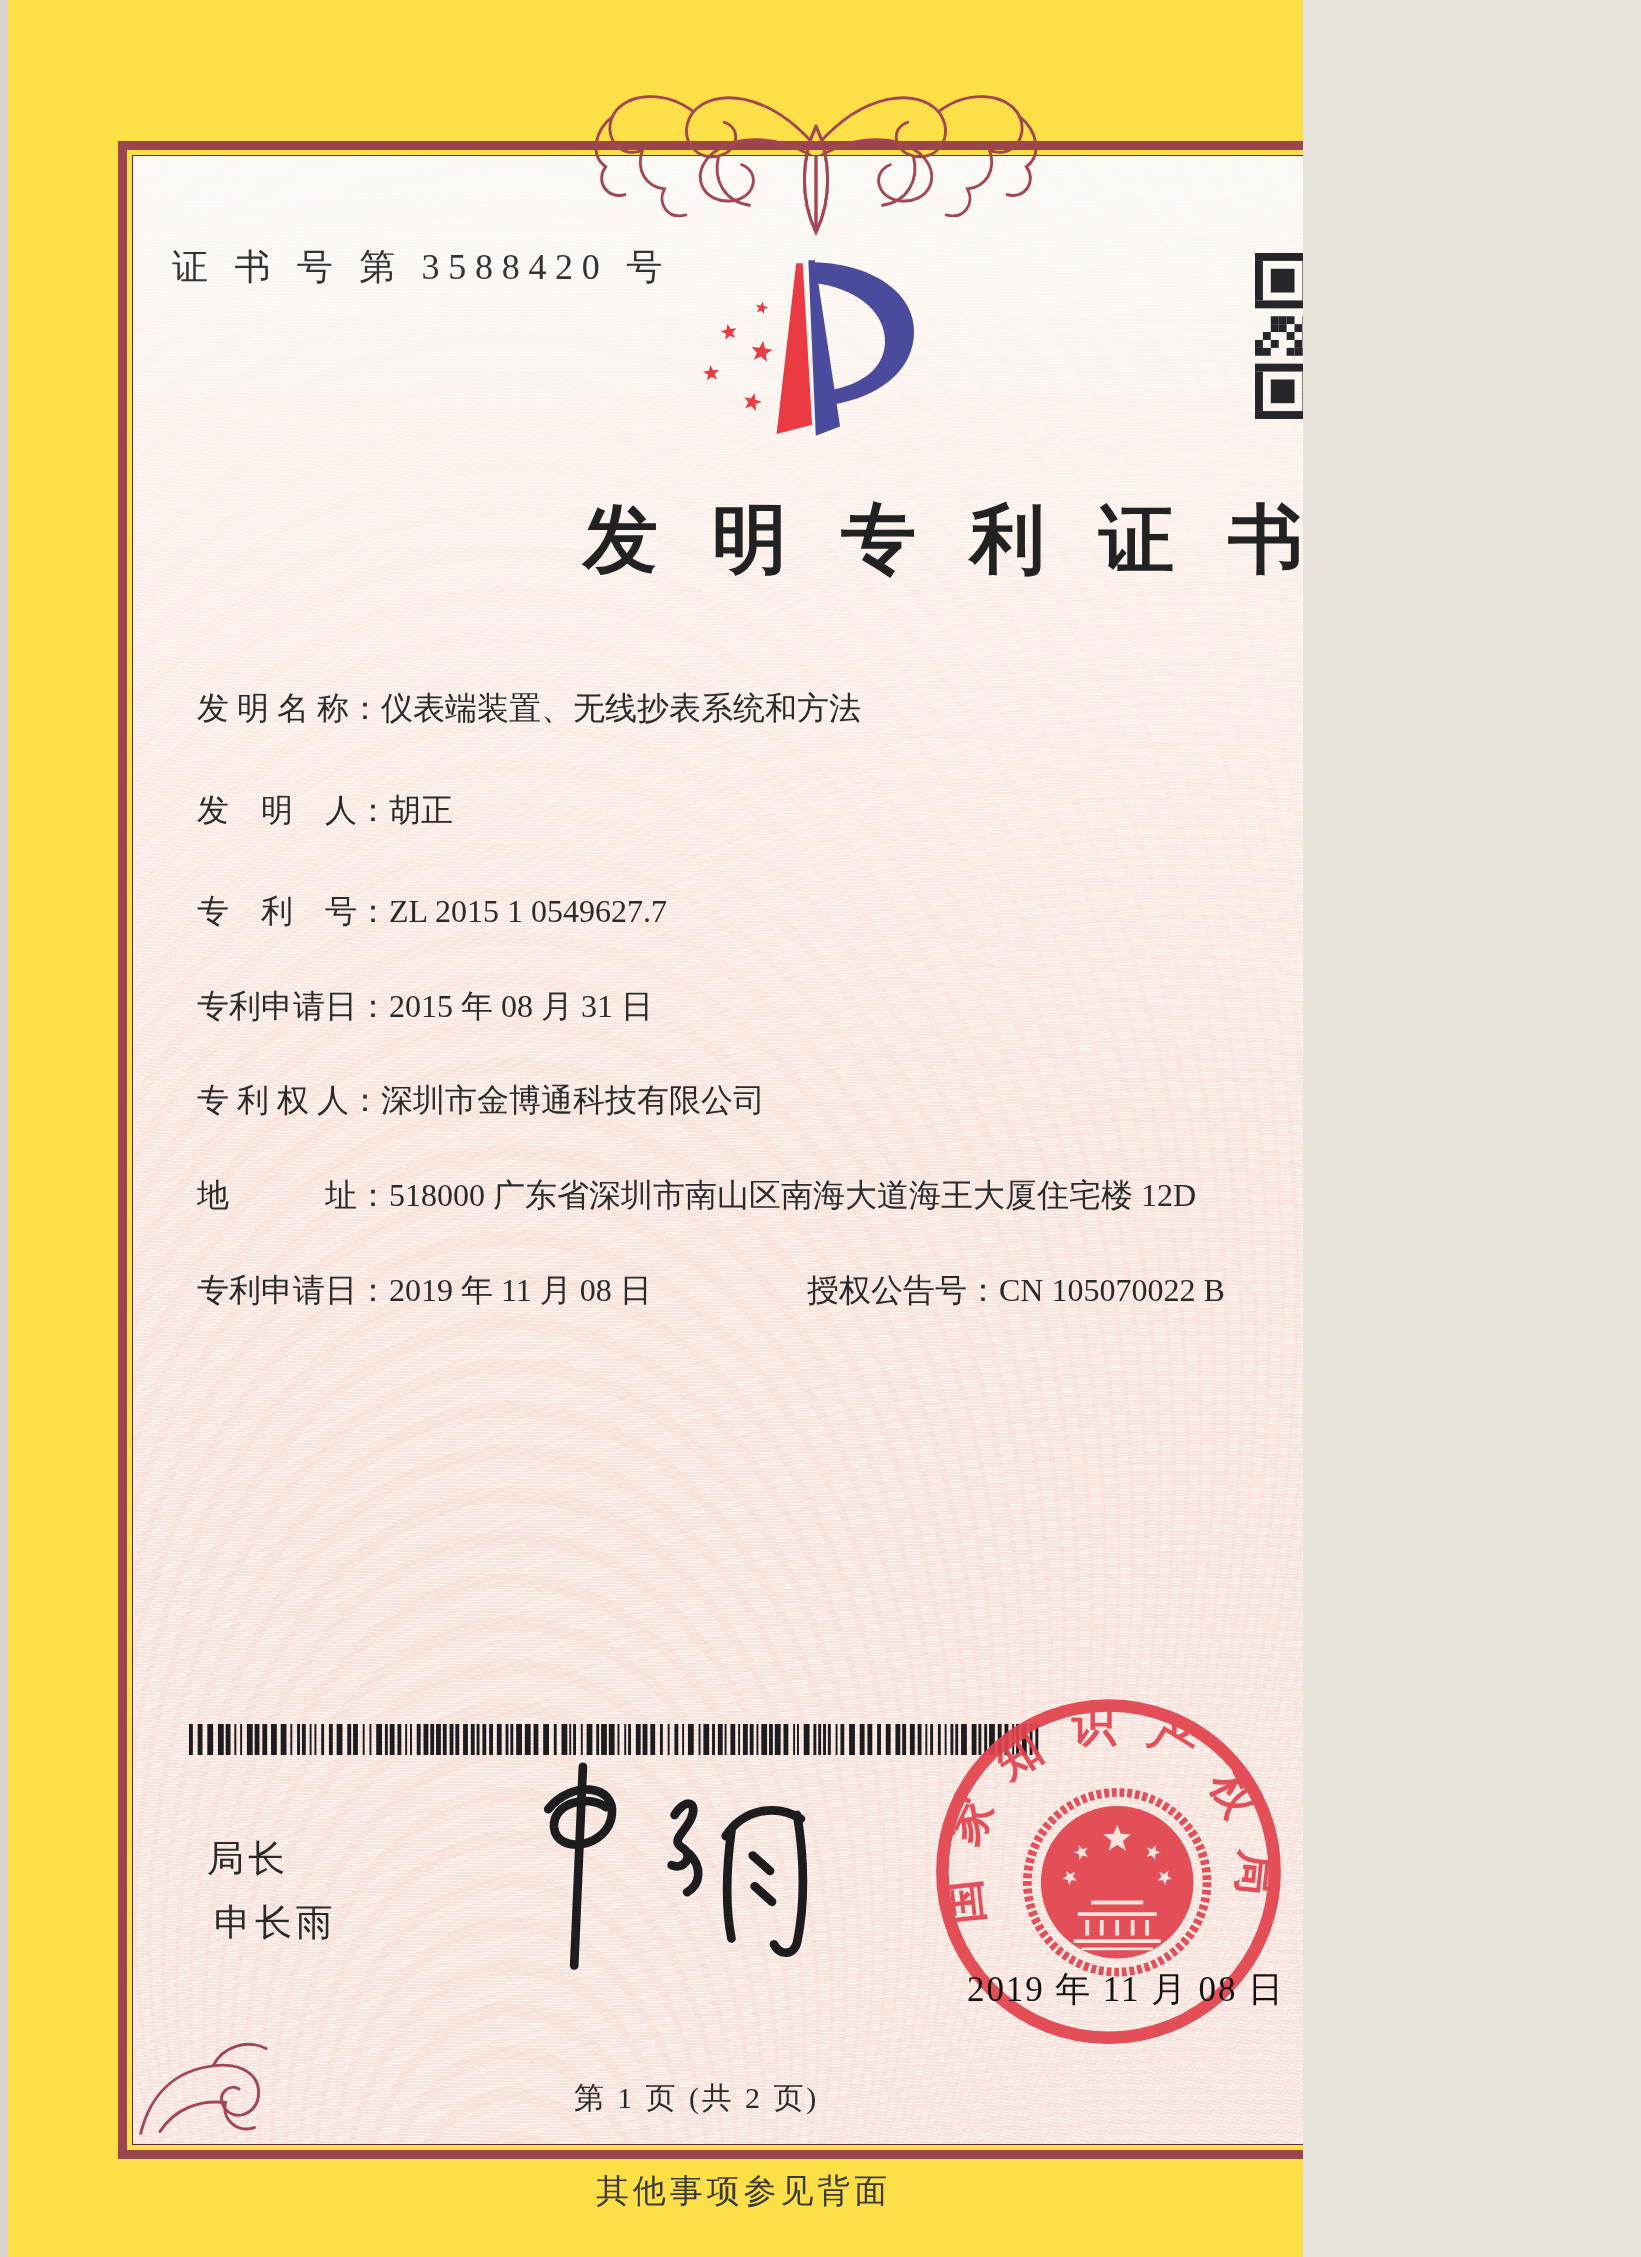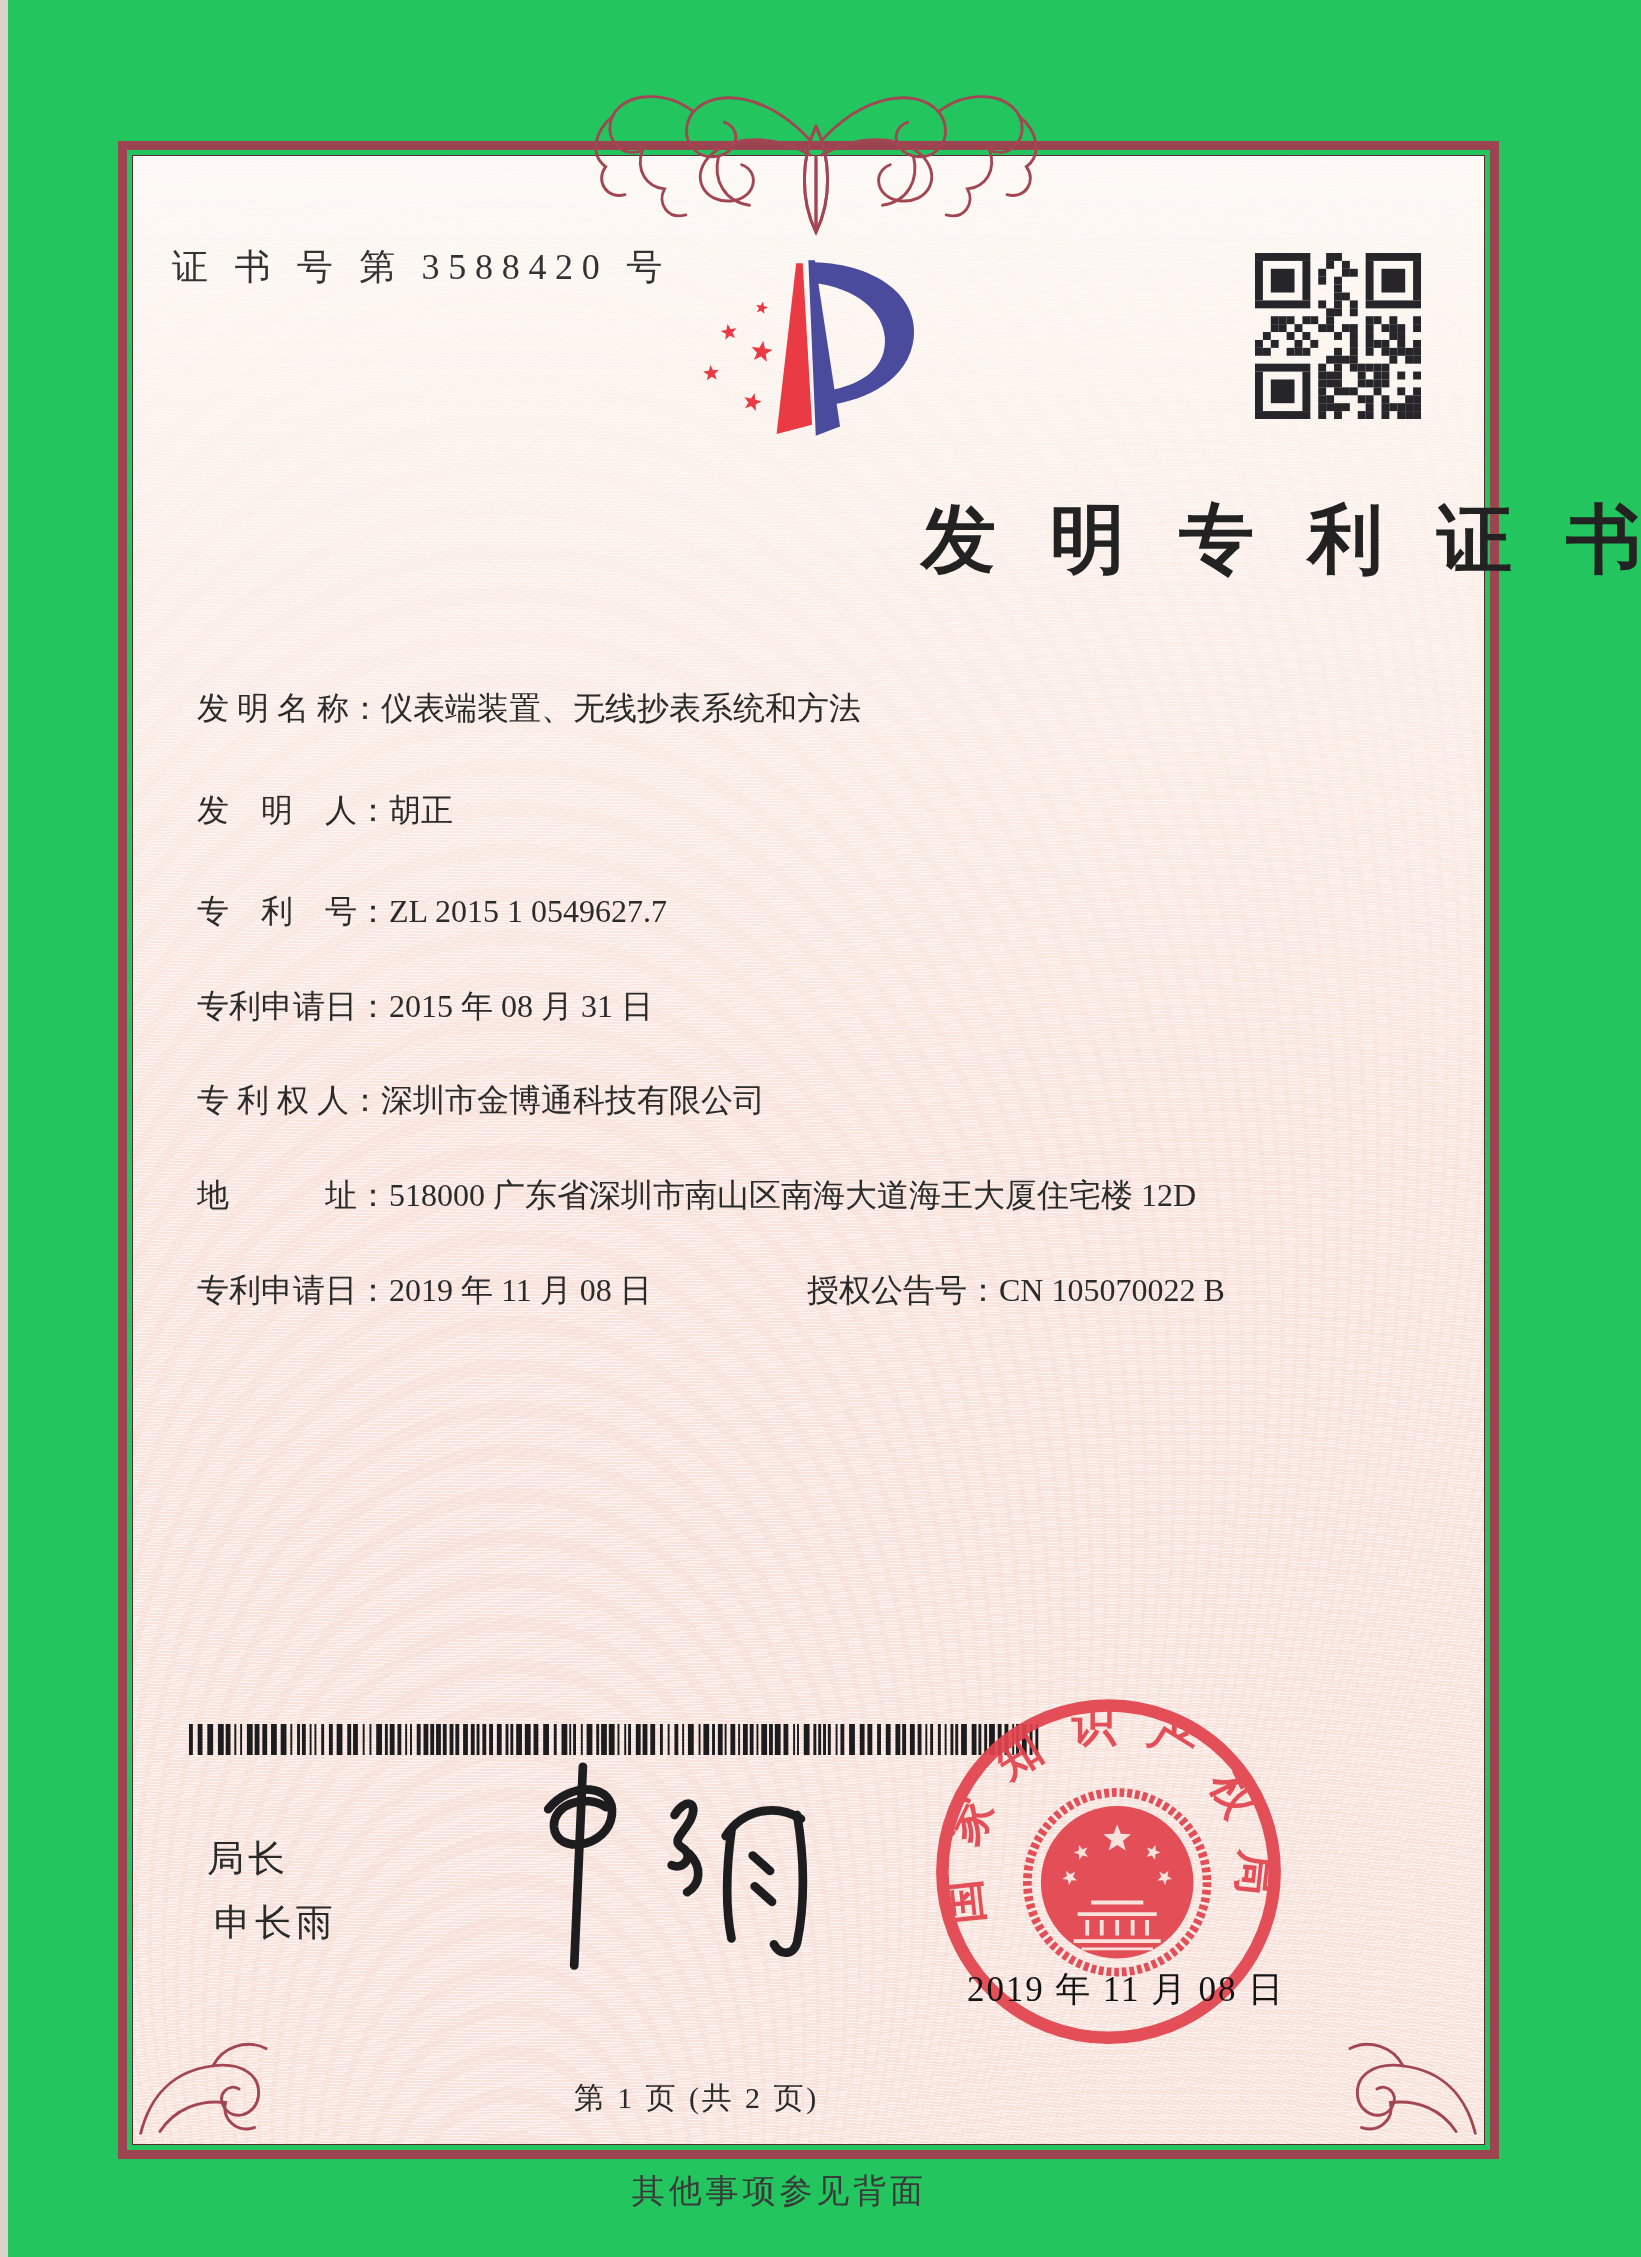--- a/index.html
+++ b/index.html
@@ -1,18 +1,18 @@
 <!DOCTYPE html>
 <html><head>
 <meta charset="utf-8">
 <style>
   html,body{margin:0;padding:0;background:#e8e4dc;}
   .page{
-    position:relative;width:1641px;height:2257px;overflow:hidden;
-    background:#22c55e;
+    position:relative;width:1303px;height:2257px;overflow:hidden;
+    background:#fde047;
     font-family:"Liberation Serif","DejaVu Serif",serif;
     color:#2a2a2a;
   }
   .scan-edge{position:absolute;left:0;top:0;width:7.7px;height:100%;background:#d9d3ca;}
   
   .frame{
     position:absolute;left:118px;top:141px;width:1381px;height:2018px;
     border:9.7px solid #9c4450;box-sizing:border-box;
   }
   .frame-inner{
@@ -41,21 +41,21 @@
   .body-text{position:absolute;left:196px;top:1319px;width:1276px;font-size:33px;line-height:55px;text-align:justify;}
   .body-text p{margin:0;text-indent:2em;}
   
   .barcode{position:absolute;left:189px;top:1724px;width:857px;height:31px;}
   .director-title{position:absolute;left:207px;top:1834px;font-size:37px;letter-spacing:3.9px;}
   .director-name{position:absolute;left:214px;top:1898px;font-size:37px;letter-spacing:3.9px;}
   .signature{position:absolute;left:436px;top:1759px;width:398px;height:220px;}
   .seal{position:absolute;left:925px;top:1692px;width:367px;height:367px;opacity:.93;}
   .seal-date{position:absolute;left:967px;top:1966px;font-size:35px;letter-spacing:1.9px;color:#141414;}
   .page-indicator{position:absolute;left:574px;top:2078px;width:338px;text-align:left;font-size:30px;letter-spacing:2.9px;}
-  .back-note{position:absolute;left:560px;top:2169px;width:367px;text-align:right;font-size:33px;letter-spacing:3.9px;color:#3a3a3a;}
+  .back-note{position:absolute;left:560px;top:2169px;width:367px;text-align:center;font-size:33px;letter-spacing:3.9px;color:#3a3a3a;}
 </style>
 </head>
 <body>
 
 <div class="page">
   <div class="scan-edge"></div>
 
   <div class="frame">
     <div class="frame-inner"></div>
   </div>

